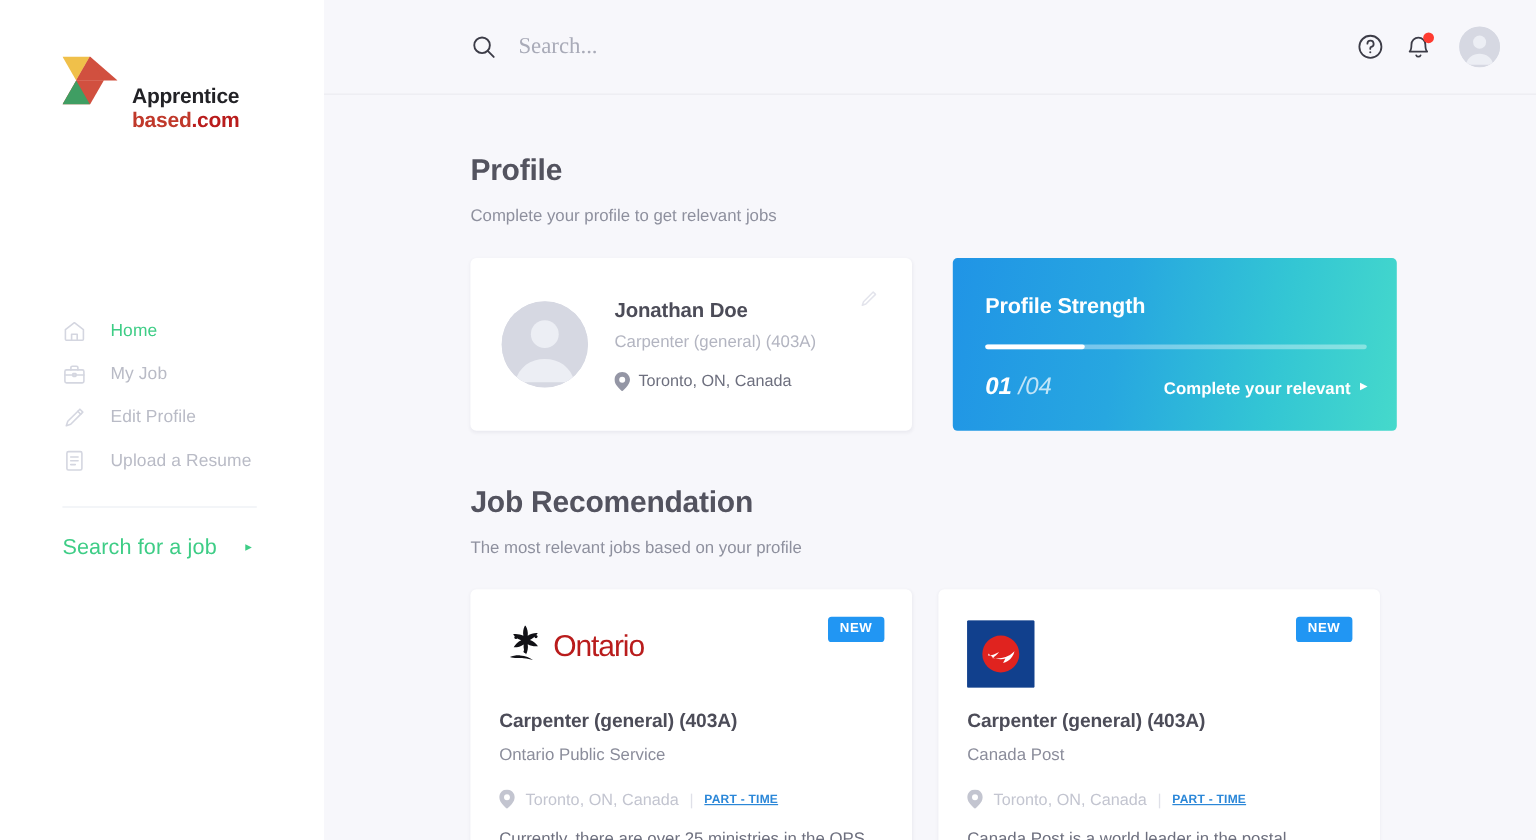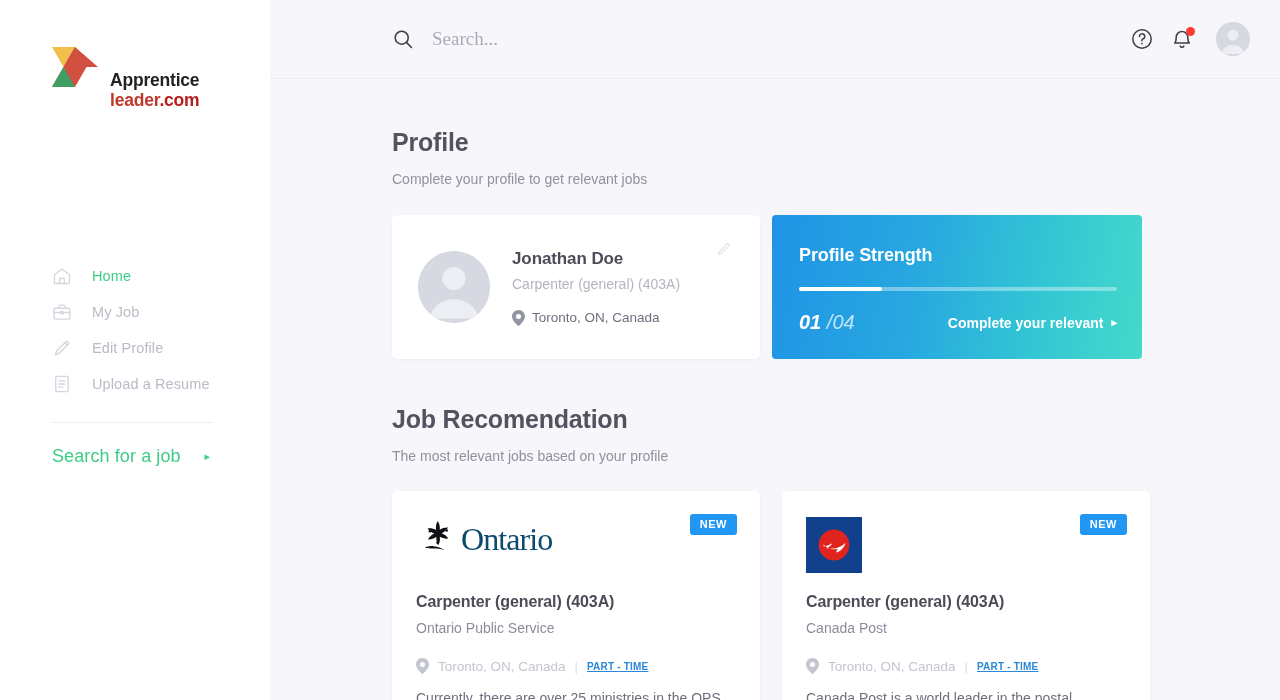--- a/index.html
+++ b/index.html
@@ -105,21 +105,21 @@
   
   .content { padding: 49px 0 0 122px; }
   .page-title {
     font-size: 25px; font-weight: bold; color: #53535f;
     letter-spacing: -0.2px;
   }
   .page-sub {
     font-size: 14px; color: #8e909e; margin-top: 14px;
   }
 
-  .card-row { display: flex; gap: 12px; margin-top: 28px; align-items: center; }
+  .card-row { display: flex; gap: 34px; margin-top: 28px; align-items: center; }
 
   .profile-card {
     width: 368px; height: 144px;
     background: #fff; border-radius: 5px;
     box-shadow: 0 1px 3px rgba(40,40,70,.06);
     position: relative;
     display: flex; align-items: center;
     padding: 0 0 0 26px;
   }
   .profile-avatar {
@@ -186,21 +186,21 @@
   }
   .job-head { display: flex; align-items: flex-start; min-height: 56px; }
   .badge-new {
     position: absolute; top: 23px; right: 23px;
     background: #2196f3; color: #fff;
     font-size: 11px; font-weight: bold; letter-spacing: 0.5px;
     padding: 4px 10px 5px 10px; border-radius: 3px;
   }
   .logo-ontario { display: flex; align-items: center; gap: 1px; }
   .logo-ontario svg { display: block; }
-  .ontario-word { font-size: 32px; color: #0c4a6e; letter-spacing: -0.9px; font-family: Liberation Serif, serif; }
+  .ontario-word { font-size: 25px; color: #b91c1c; letter-spacing: -0.9px; font-family: Liberation Sans, sans-serif; }
   .logo-canadapost { width: 56px; height: 56px; background: #11408d; display: block; border-radius: 1px; }
   .job-title { font-size: 16px; font-weight: bold; color: #4c4c58; margin-top: 20px; letter-spacing: -0.1px; }
   .job-company { font-size: 14px; color: #8b8d9b; margin-top: 9px; }
   .job-meta { display: flex; align-items: center; gap: 9px; margin-top: 22px; }
   .job-loc { font-size: 13.5px; color: #c3c5d0; }
   .job-sep { color: #dfe0e8; font-size: 13px; }
   .job-type { font-size: 10px; font-weight: bold; color: #2b87d8; letter-spacing: 0.2px; text-decoration: underline; }
   .job-desc { font-size: 14px; color: #6d6f7e; margin-top: 14px; line-height: 1.5; }
 </style>
 </head>
@@ -217,21 +217,21 @@
           <polygon points="23,0 46,20 34.5,20 23,20 11.5,20" fill="#d1503f"></polygon>
           <polygon points="23,20 34.5,20 23,40 0,40 11.5,20" fill="#d1503f"></polygon>
           <polygon points="0,40 11.5,20 23,40" fill="#3f9e63"></polygon>
           <polygon points="23,0 34.5,20 23,20 11.5,20" fill="#d1503f"></polygon>
           <polygon points="11.5,20 23,20 23,40 11.5,40" fill="#d1503f" opacity="0"></polygon>
           <polygon points="23,20 46,20 23,40" fill="#d1503f" opacity="0"></polygon>
         </svg>
       </span>
       <span class="logo-text">
         <div class="logo-l1">Apprentice</div>
-        <div class="logo-l2"><span class="s">leader</span><span class="d">.com</span></div>
+        <div class="logo-l2"><span class="s">based</span><span class="d">.com</span></div>
       </span>
     </div>
 
     <nav class="nav">
 
       <div class="nav-item active">
         <span>
           <svg class="nav-icon" viewBox="0 0 24 24" fill="none" stroke="currentColor" stroke-width="1.6" stroke-linecap="round" stroke-linejoin="round">
             <path d="M3 10.5 12 3.5l9 7V20a1 1 0 0 1-1 1H4a1 1 0 0 1-1-1z"></path>
             <path d="M9.2 21v-6h5.6v6"></path>

